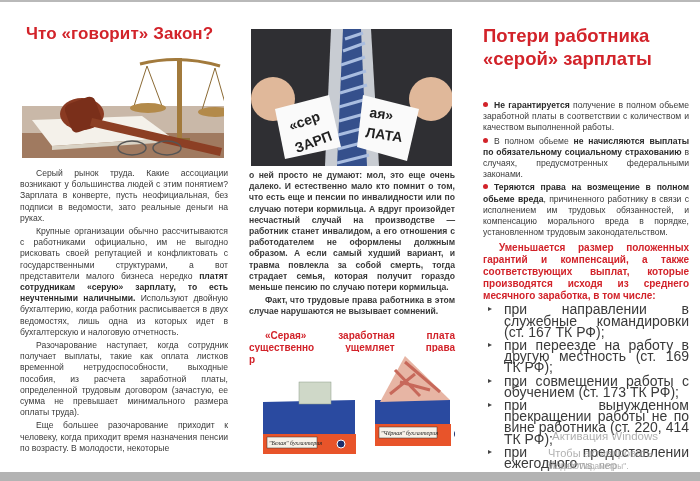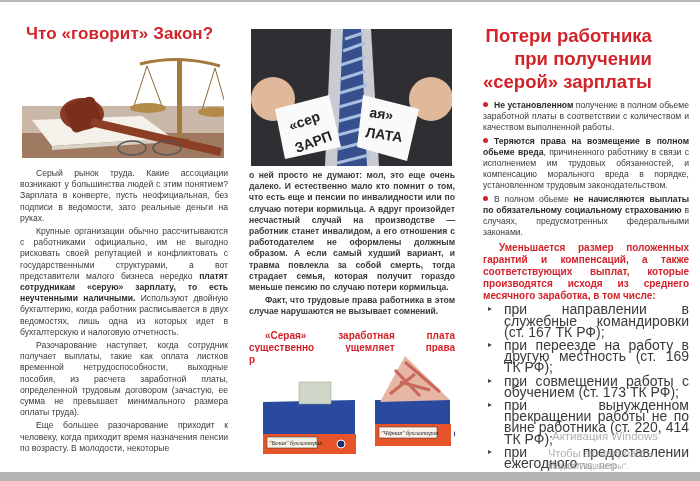--- a/index.html
+++ b/index.html
@@ -3,21 +3,21 @@
 <meta charset="utf-8">
 <style>
   html,body{margin:0;padding:0;}
   body{width:700px;height:481px;overflow:hidden;background:#fff;position:relative;font-family:"Liberation Sans",sans-serif;color:#3a3a3a;}
   .topbar{position:absolute;left:0;top:0;width:700px;height:2px;background:#b9b9b9;}
   .bottombar{position:absolute;left:0;top:472px;width:700px;height:9px;background:#b3b3b3;}
   .col{position:absolute;top:0;}
   .col1{left:20px;width:208px;}
   .col2{left:249px;width:206px;}
   .col3{left:483px;width:206px;}
-  .h-red{color:#d2232a;font-weight:bold;text-align:right;}
+  .h-red{color:#d2232a;font-weight:bold;}
   .title1{position:absolute;left:26px;top:24px;font-size:17px;letter-spacing:0.1px;}
   .title3{position:absolute;left:483px;top:24px;font-size:18.5px;line-height:23px;}
   .p{font-size:8.6px;line-height:11.2px;text-align:justify;margin:0;}
   .ind{text-indent:16px;}
   .img{position:absolute;overflow:hidden;}
   b{color:#2b2b2b;}
   ul.dots{list-style:none;padding:0;margin:0;}
   ul.dots li{position:relative;padding-left:0;font-size:8.6px;line-height:11.2px;text-align:justify;margin-bottom:2px;}
   ul.dots li .dot{display:inline-block;width:5px;height:5px;border-radius:50%;background:#d2232a;margin-right:6px;vertical-align:1px;}
   ul.tri{list-style:none;padding:0;margin:2px 0 0 0;}
@@ -113,29 +113,28 @@
     <rect x="124" y="75" width="58" height="11" fill="#f7f1e8" stroke="#333" stroke-width="0.5"></rect>
     <text x="126" y="83" font-family="Liberation Serif, serif" font-style="italic" font-size="6" fill="#222">"Чёрная" бухгалтерия</text>
     <circle cx="203" cy="82" r="4" fill="#1d2f6b"></circle>
     <path d="M125 50 L150 4 L195 48 Z" fill="#e7b5a4"></path>
     <path d="M135 42 L160 22 M145 30 L175 38 M140 18 L165 44 M150 10 L185 40" stroke="#c7685a" stroke-width="3"></path>
   </svg>
 </div>
 
 <div class="title3 h-red">
   <div>Потери работника</div>
-  <div>при получении</div>
   <div>«серой» зарплаты</div>
 </div>
 
 <div class="col col3" style="top:100px;">
   <ul class="dots">
-    <li><span class="dot"></span><b>Не установленном</b><span> получение в полном обьеме заработной платы в соответствии с количеством и качеством выполненной работы.</span></li>
+    <li><span class="dot"></span><b>Не гарантируется</b><span> получение в полном обьеме заработной платы в соответствии с количеством и качеством выполненной работы.</span></li>
+    <li><span class="dot"></span><span>В полном обьеме </span><b>не начисляются выплаты по обязательному социальному страхованию</b><span> в случаях, предусмотренных федеральными законами.</span></li>
     <li><span class="dot"></span><b>Теряются права на возмещение в полном обьеме вреда</b><span>, причиненного работнику в связи с исполнением им трудовых обязанностей, и компенсацию морального вреда в порядке, установленном трудовым законодательством.</span></li>
-    <li><span class="dot"></span><span>В полном обьеме </span><b>не начисляются выплаты по обязательному социальному страхованию</b><span> в случаях, предусмотренных федеральными законами.</span></li>
   </ul>
   <p class="redp">Уменьшается размер положенных гарантий и компенсаций, а также соответствующих выплат, которые производятся исходя из среднего месячного заработка, в том числе:</p>
   <ul class="tri">
     <li><span class="tr"></span><span>при направлении в служебные командировки (ст. 167 ТК РФ);</span></li>
     <li><span class="tr"></span><span>при переезде на работу в другую местность (ст. 169 ТК РФ);</span></li>
     <li><span class="tr"></span><span>при совмещении работы с обучением (ст. 173 ТК РФ);</span></li>
     <li><span class="tr"></span><span>при вынужденном прекращении работы не по вине работника (ст. 220, 414 ТК РФ);</span></li>
     <li><span class="tr"></span><span>при предоставлении ежегодного</span></li>
   </ul>
 </div>

